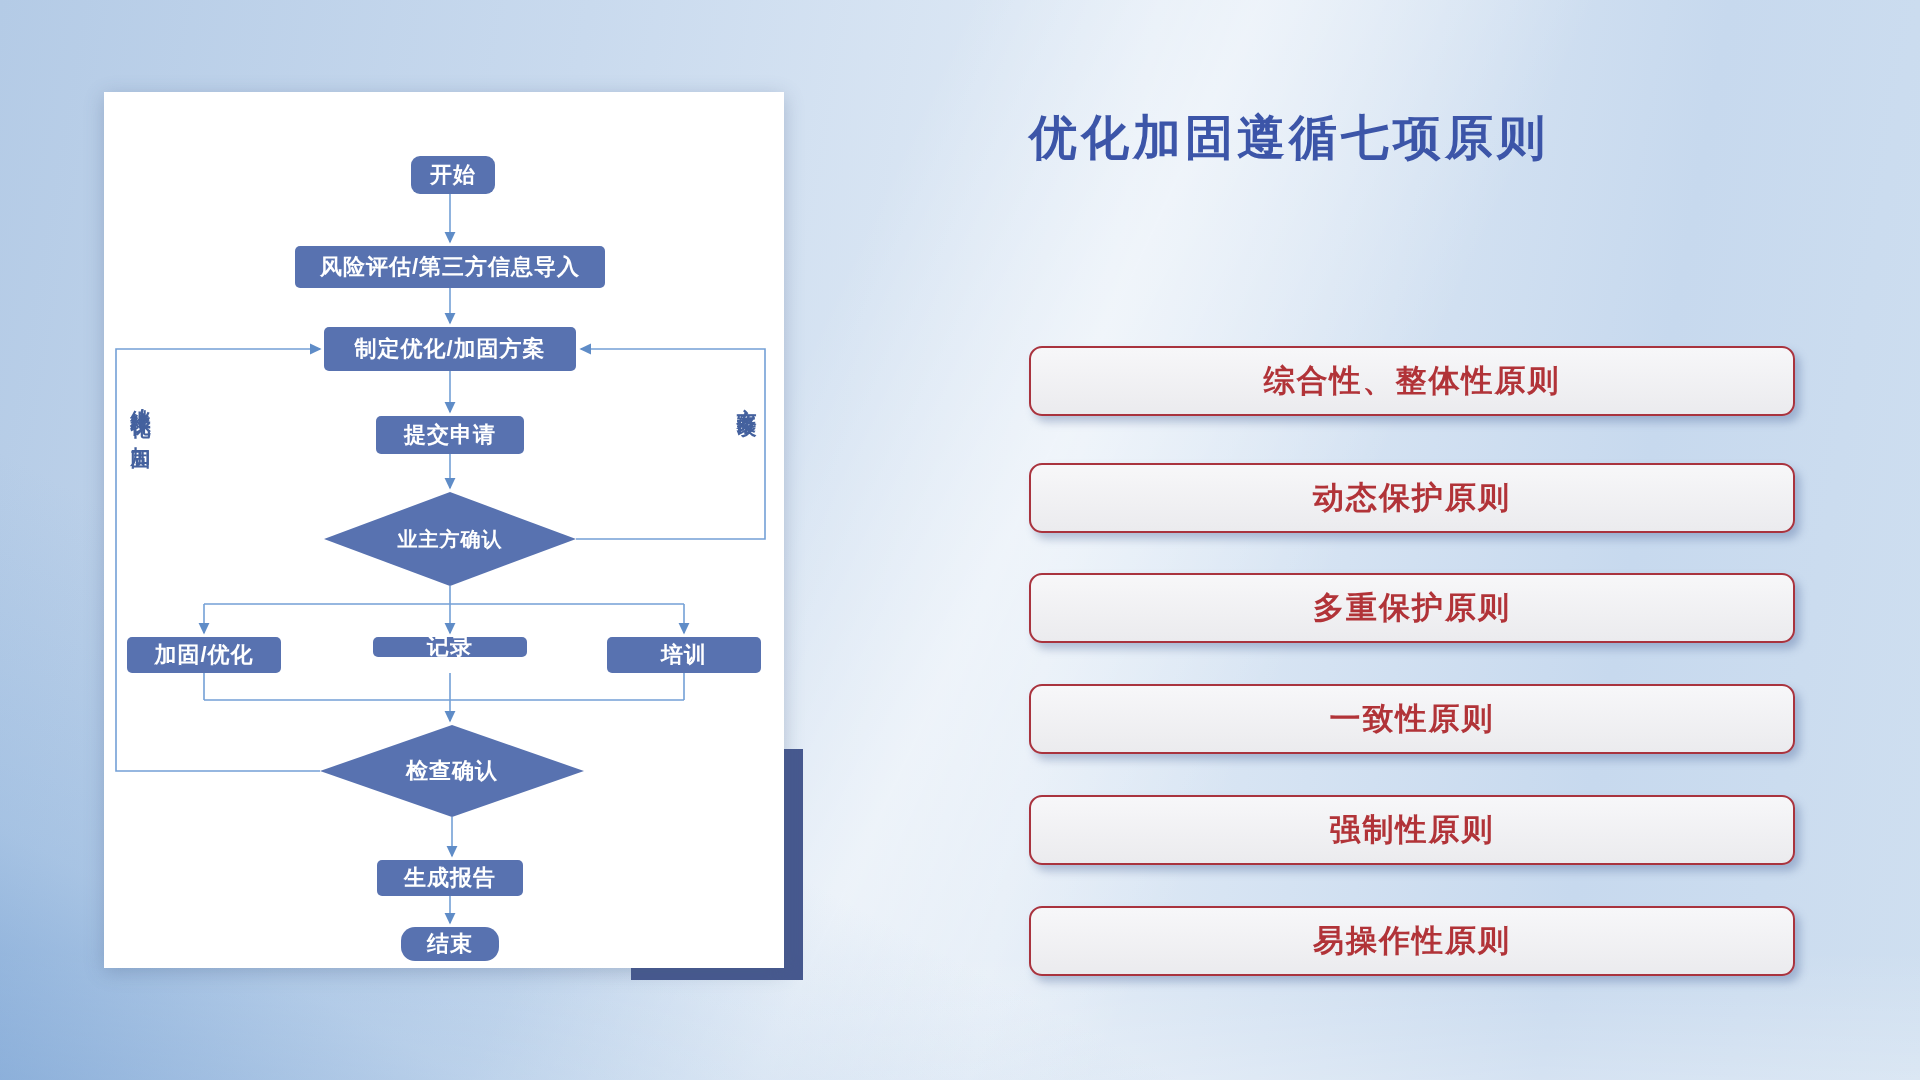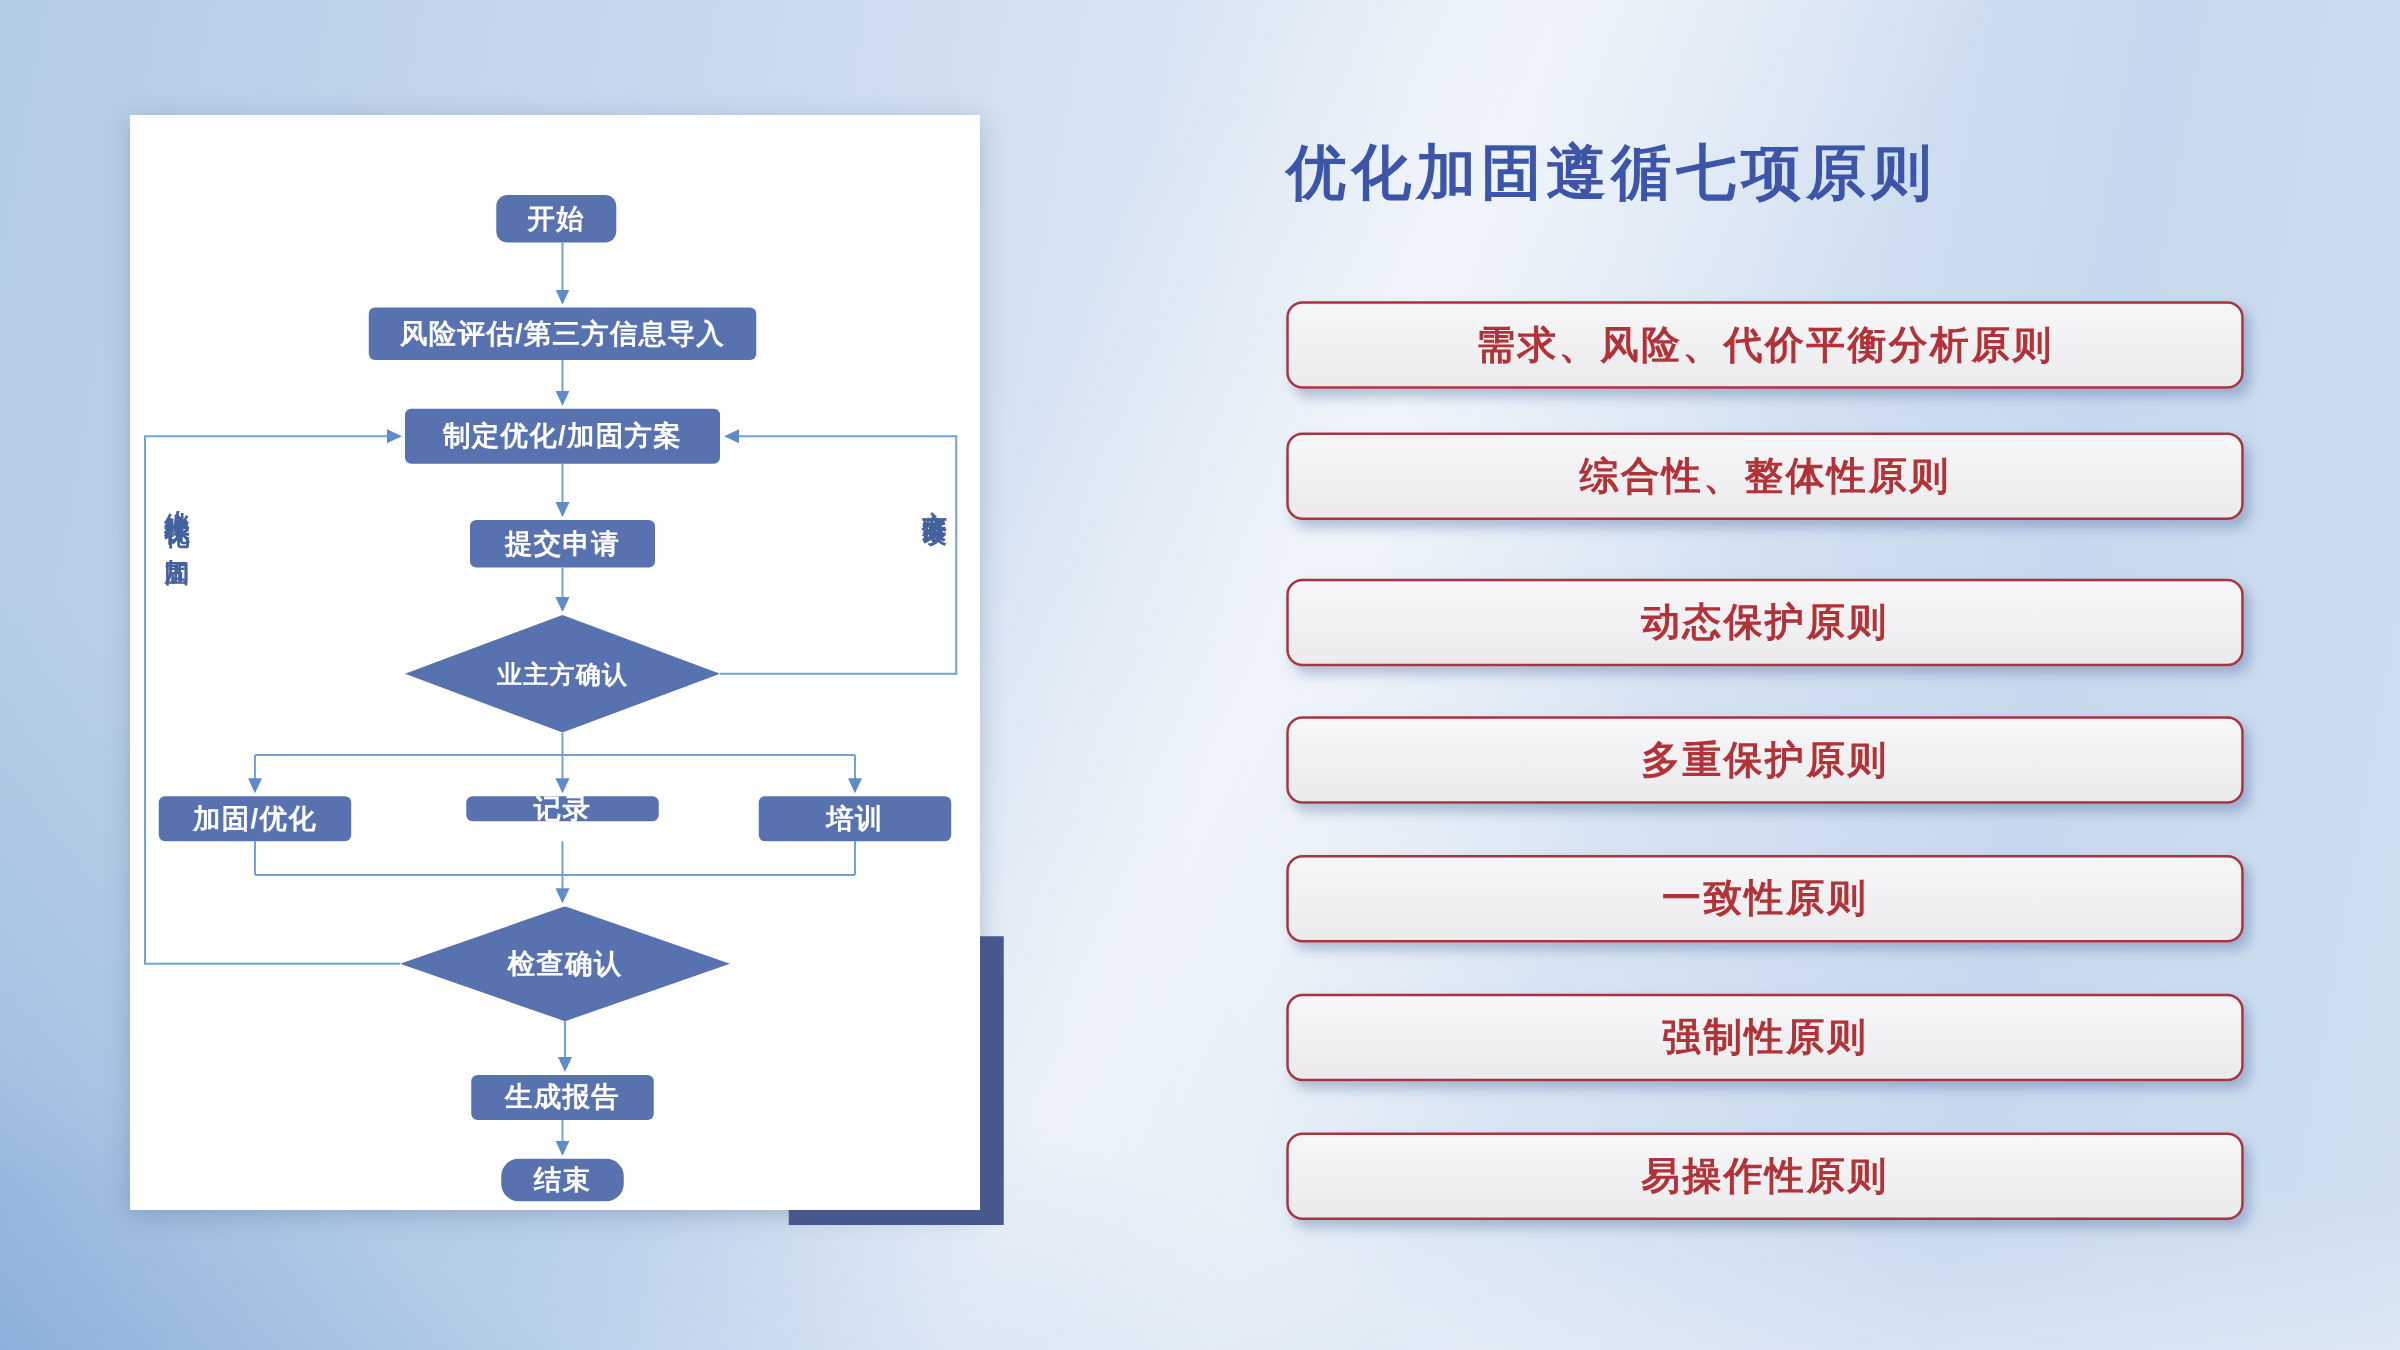--- a/index.html
+++ b/index.html
@@ -80,21 +80,21 @@
         <path d="M346,512 V541" marker-end="url(#arw)"></path>
         <path d="M580,512 V541" marker-end="url(#arw)"></path>
         <path d="M100,581 V608 M580,581 V608 M346,581 V608 M100,608 H580"></path>
         <path d="M346,608 V629" marker-end="url(#arw)"></path>
         <path d="M216,679 H12 V257 H216" marker-end="url(#arw)"></path>
         <path d="M348,725 V764" marker-end="url(#arw)"></path>
         <path d="M346,804 V831" marker-end="url(#arw)"></path>
       </g>
     </svg>
 
-    <div class="fnode pill" style="left:293px;top:64px;width:96px;height:38px;">开始</div>
+    <div class="fnode pill" style="left:307px;top:64px;width:84px;height:38px;">开始</div>
 
     <div class="fnode" style="left:191px;top:154px;width:310px;height:42px;">风险评估/第三方信息导入</div>
 
     <div class="fnode" style="left:220px;top:235px;width:252px;height:44px;">制定优化/加固方案</div>
 
     <div class="fnode" style="left:272px;top:324px;width:148px;height:38px;">提交申请</div>
 
     <div class="diamond" style="left:220px;top:400px;width:252px;height:94px;font-size:20px;">业主方确认</div>
 
     <div class="fnode" style="left:23px;top:545px;width:154px;height:36px;">加固/优化</div>
@@ -110,23 +110,20 @@
     <div class="fnode pill" style="left:297px;top:835px;width:98px;height:34px;border-radius:14px;">结束</div>
 
     <div class="vlabel" style="left:24px;top:302px;height:165px;">继续优化/加固</div>
 
     <div class="vlabel" style="left:630px;top:300px;height:110px;">方案修改</div>
 
   </div>
 
   <div class="slide-title">优化加固遵循七项原则</div>
 
-  <div class="principle" style="top:241px;">
-    <span>需求、风险、代价平衡分析原则</span>
-  </div>
   <div class="principle" style="top:346px;">
     <span>综合性、整体性原则</span>
   </div>
   <div class="principle" style="top:463px;">
     <span>动态保护原则</span>
   </div>
   <div class="principle" style="top:573px;">
     <span>多重保护原则</span>
   </div>
   <div class="principle" style="top:795px;">

